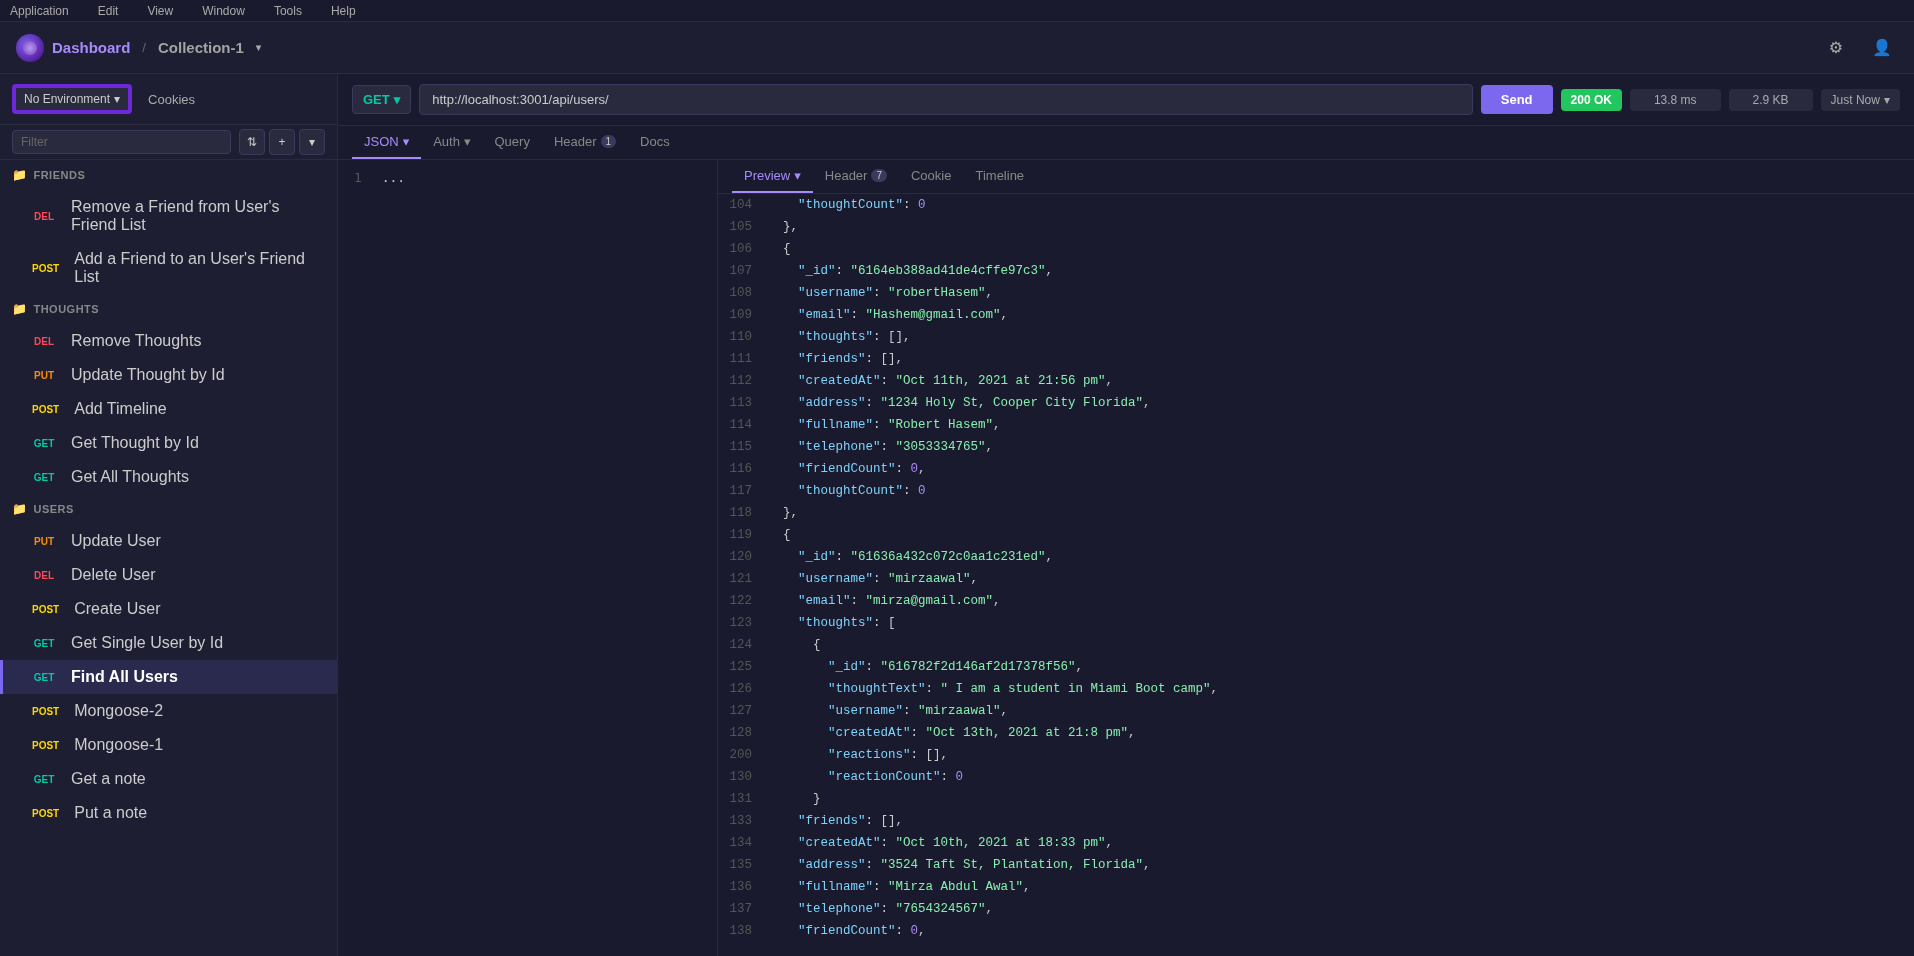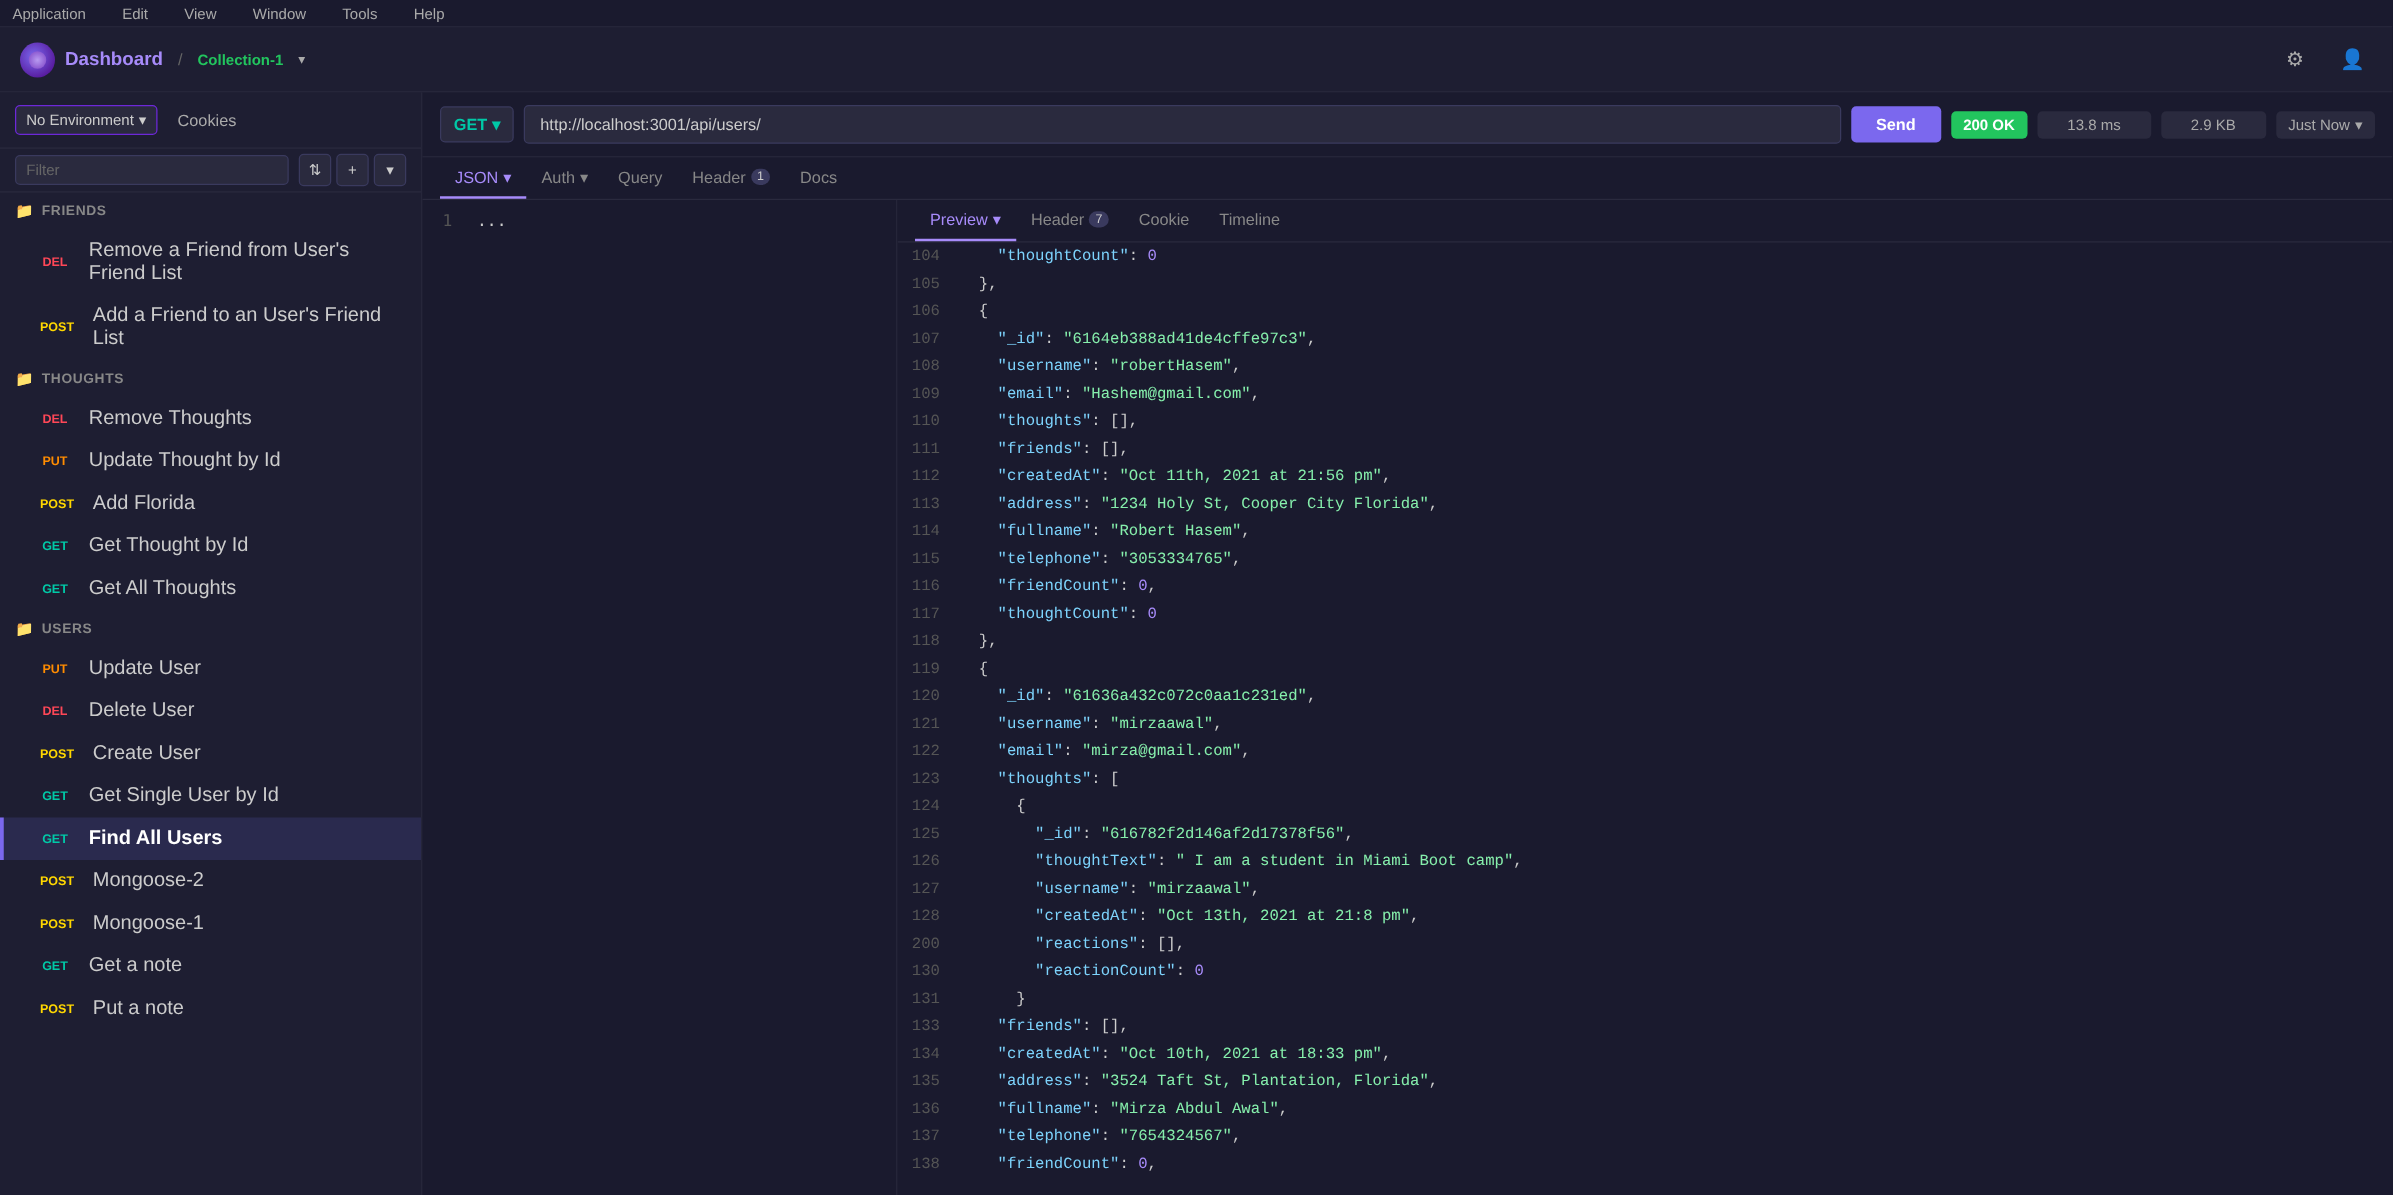--- a/index.html
+++ b/index.html
@@ -57,21 +57,21 @@
       height: 14px;
       background: radial-gradient(circle, #b89af0, #7b3fc4);
       border-radius: 50%;
     }
     .breadcrumb {
       color: #a78bfa;
       font-size: 15px;
       font-weight: 600;
     }
     .breadcrumb-sep { color: #666; margin: 0 4px; }
-    .breadcrumb-collection { color: #22c55e; font-size: 12px; font-weight: 600; }
+    .breadcrumb-collection { color: #a3a3a3; font-size: 15px; font-weight: 600; }
     .breadcrumb-arrow { color: #aaa; margin-left: 4px; font-size: 11px; }
     .title-bar-right {
       display: flex;
       align-items: center;
       gap: 14px;
     }
     .icon-btn {
       width: 32px; height: 32px;
       background: transparent;
       border: none;
@@ -99,21 +99,21 @@
     }
     .sidebar-toolbar {
       display: flex;
       align-items: center;
       padding: 10px 12px;
       gap: 8px;
       border-bottom: 1px solid #2a2a3e;
     }
     .env-select {
       background: #2a2a3e;
-      border: 1px solid #6d28d9;
+      border: 4px solid #6d28d9;
       color: #ccc;
       padding: 4px 8px;
       border-radius: 4px;
       font-size: 12px;
       cursor: pointer;
       display: flex; align-items: center; gap: 4px;
     }
     .sidebar-filter {
       flex: 1;
       background: #2a2a3e;
@@ -445,21 +445,21 @@
       <div class="sidebar-item">
         <span class="method-badge method-del">DEL</span>
         <span class="item-label">Remove Thoughts</span>
       </div>
       <div class="sidebar-item">
         <span class="method-badge method-put">PUT</span>
         <span class="item-label">Update Thought by Id</span>
       </div>
       <div class="sidebar-item">
         <span class="method-badge method-post">POST</span>
-        <span class="item-label">Add Florida</span>
+        <span class="item-label">Add Timeline</span>
       </div>
       <div class="sidebar-item">
         <span class="method-badge method-get">GET</span>
         <span class="item-label">Get Thought by Id</span>
       </div>
       <div class="sidebar-item">
         <span class="method-badge method-get">GET</span>
         <span class="item-label">Get All Thoughts</span>
       </div>
 

